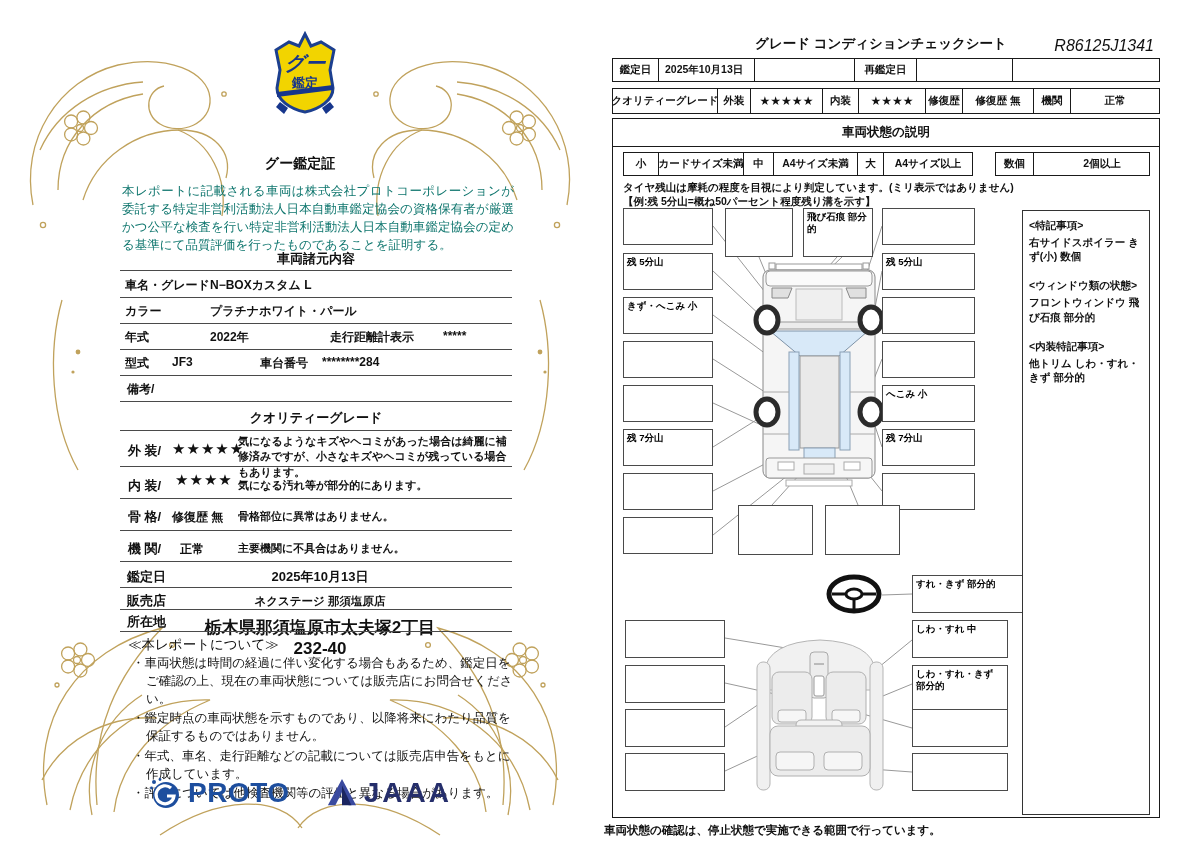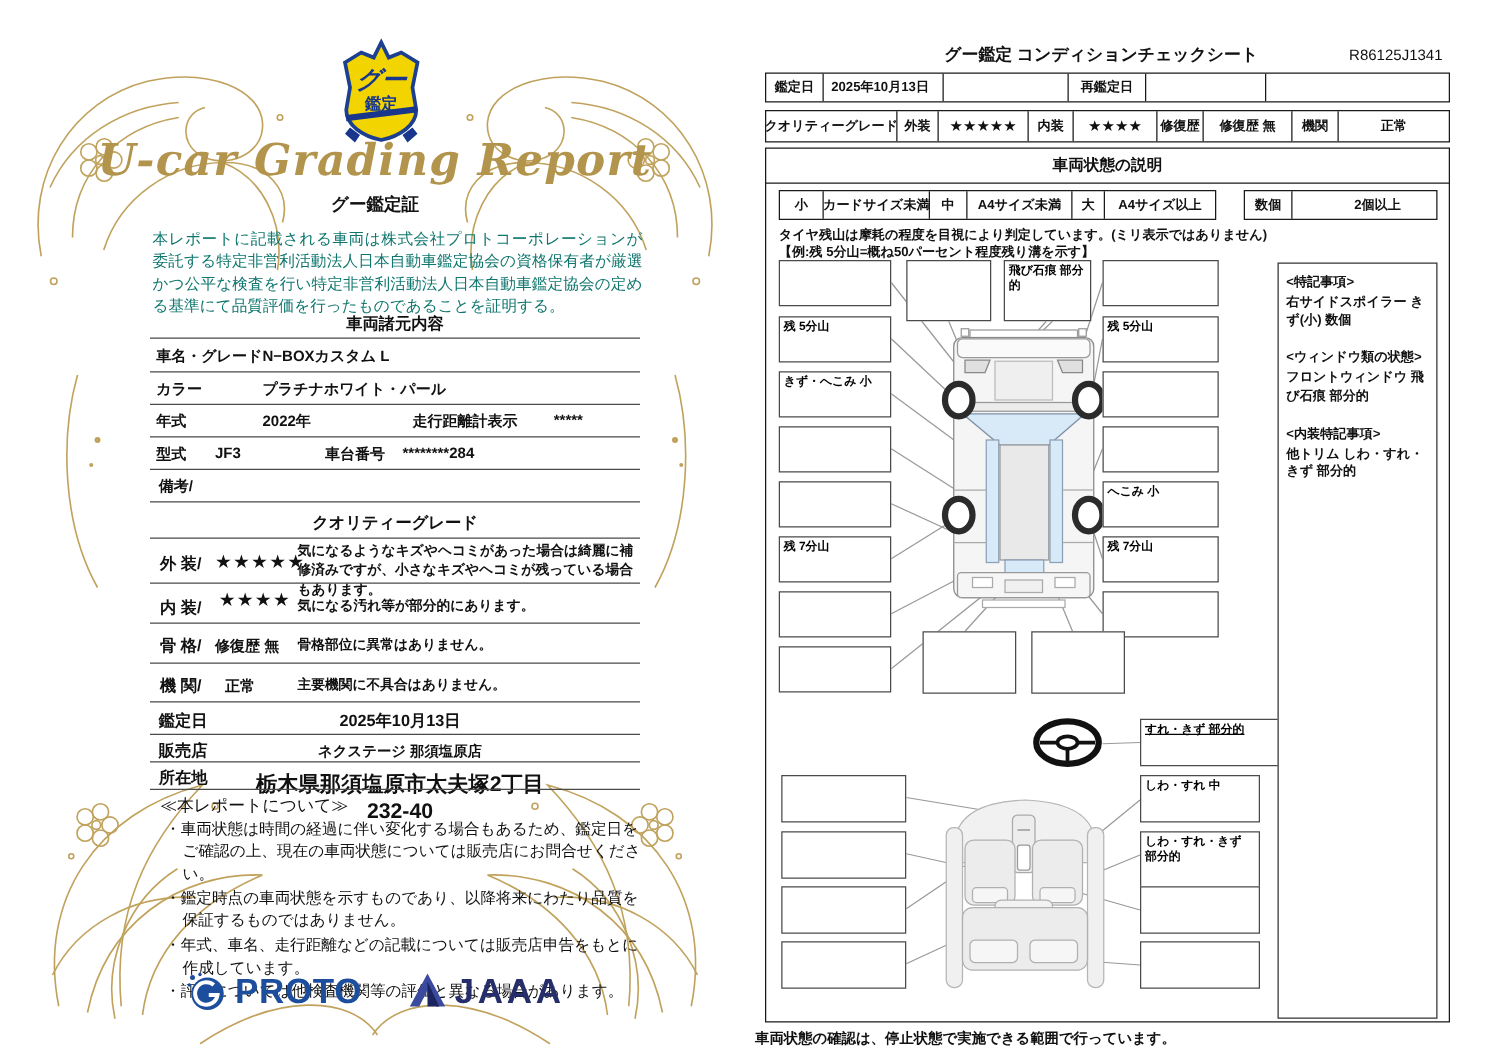--- a/index.html
+++ b/index.html
@@ -24,21 +24,21 @@
   .about-h{position:absolute;left:128px;top:636px;font-size:13.5px;}
   .about-list{position:absolute;left:132px;top:655px;width:386px;}
   .about-list p{margin:0 0 2px;font-size:12.5px;line-height:1.42;padding-left:14px;text-indent:-14px;}
   .logo-row{position:absolute;left:0;top:776px;width:600px;display:flex;justify-content:center;align-items:center;gap:36px;text-align:center;}
   .proto-wrap,.jaaa-wrap{display:flex;align-items:center;gap:6px;}
   .proto-text{font-size:28px;font-weight:900;color:#1d4e9e;letter-spacing:0.5px;}
   .jaaa-text{font-size:28px;font-weight:800;color:#252e6b;letter-spacing:3px;}
   
   .page-right{position:absolute;left:600px;top:0;width:562px;height:848px;}
   .rp-title{position:absolute;left:0;top:35px;width:562px;text-align:center;font-size:13.5px;font-weight:bold;}
-  .rp-no{position:absolute;right:8px;top:37px;font-size:12px;}
+  .rp-no{position:absolute;right:8px;top:37px;font-size:16px;font-style:italic;}
   .tbl{position:absolute;border:1.5px solid #1a1a1a;display:flex;box-sizing:border-box;background:#fff;}
   .cell{border-right:1px solid #1a1a1a;display:flex;align-items:center;justify-content:center;
     font-size:10.5px;font-weight:bold;box-sizing:border-box;height:100%;overflow:hidden;white-space:nowrap;}
   .cell:last-child{border-right:none;}
   .cell.left{justify-content:flex-start;padding-left:6px;}
   .mainbox{position:absolute;left:12px;top:118px;width:548px;height:700px;border:1.5px solid #1a1a1a;box-sizing:border-box;}
   .mb-title{position:absolute;left:12px;top:124px;width:548px;text-align:center;font-size:12.5px;font-weight:bold;}
   .mb-titleline{position:absolute;left:12px;top:146px;width:548px;border-top:1.5px solid #1a1a1a;}
   .tirenote{position:absolute;left:23px;font-size:10.5px;font-weight:bold;}
   .cbox{position:absolute;border:1px solid #4a4a4a;background:#fff;font-size:9.5px;font-weight:bold;
@@ -107,21 +107,20 @@
 
     <svg class="abs" style="left:268px;top:30px;" width="74" height="86" viewBox="0 0 74 86">
       <path d="M8,20 L21,12 L31,16 L37,4 L43,16 L53,12 L66,20 L62,40 L65,58 C65,70 52,79 37,82 C22,79 9,70 9,58 L12,40 Z" fill="#f2d400" stroke="#1c3f8f" stroke-width="3"></path>
       <text x="37" y="40" text-anchor="middle" font-size="20" font-style="italic" font-weight="bold" fill="#17368c">グー</text>
       <text x="37" y="57" text-anchor="middle" font-size="13" font-weight="bold" fill="#17368c">鑑定</text>
       <path d="M9,62 L65,55 L65,60 L9,67 Z" fill="#17368c"></path>
       <path d="M12,72 L20,78 L16,84 L8,77 Z" fill="#17368c"></path>
       <path d="M62,72 L54,78 L58,84 L66,77 Z" fill="#17368c"></path>
     </svg>
 
-    <div class="lp-title">U-car Grading Report</div>
     <div class="lp-sub">グー鑑定証</div>
     <div class="lp-intro serif">本レポートに記載される車両は株式会社プロトコーポレーションが委託する特定非営利活動法人日本自動車鑑定協会の資格保有者が厳選かつ公平な検査を行い特定非営利活動法人日本自動車鑑定協会の定める基準にて品質評価を行ったものであることを証明する。</div>
 
     <div class="sec-head" style="top:250px;">車両諸元内容</div>
     <div class="hairline" style="top:270px;"></div>
     <div class="hairline" style="top:297px;"></div>
     <div class="hairline" style="top:323px;"></div>
     <div class="hairline" style="top:349px;"></div>
     <div class="hairline" style="top:375px;"></div>
     <div class="hairline" style="top:401px;"></div>
@@ -197,21 +196,21 @@
           <polygon points="17,2 32,30 24,30 17,16 10,30 2,30" fill="#3a4a9f"></polygon>
           <polygon points="17,9 27,30 17,30" fill="#1b2560"></polygon>
         </svg>
         <span class="jaaa-text">JAAA</span>
       </div>
     </div>
   </div>
 
   <div class="page-right">
 
-    <div class="rp-title">グー鑑定 コンディションチェックシート</div>
+    <div class="rp-title">グレード コンディションチェックシート</div>
     <div class="rp-no">R86125J1341</div>
 
     <div class="tbl" style="left:12px;top:58px;width:548px;height:24px;">
       <div class="cell" style="width:46px;">鑑定日</div>
       <div class="cell left" style="width:96px;">2025年10月13日</div>
       <div class="cell" style="width:100px;"></div>
       <div class="cell" style="width:62px;">再鑑定日</div>
       <div class="cell" style="width:96px;"></div>
       <div class="cell" style="flex:1;"></div>
     </div>
@@ -359,21 +358,21 @@
     <div class="cbox" style="left:203px;top:208px;width:70px;height:49px;">飛び石痕 部分的</div>
 
     <div class="cbox" style="left:138px;top:505px;width:75px;height:50px;"></div>
     <div class="cbox" style="left:225px;top:505px;width:75px;height:50px;"></div>
 
     <div class="cbox" style="left:25px;top:620px;width:100px;height:38px;"></div>
     <div class="cbox" style="left:25px;top:665px;width:100px;height:38px;"></div>
     <div class="cbox" style="left:25px;top:709px;width:100px;height:38px;"></div>
     <div class="cbox" style="left:25px;top:753px;width:100px;height:38px;"></div>
 
-    <div class="cbox" style="left:312px;top:575px;width:114px;height:38px;text-decoration:underline;">すれ・きず 部分的</div>
+    <div class="cbox" style="left:312px;top:575px;width:114px;height:38px;">すれ・きず 部分的</div>
     <div class="cbox" style="left:312px;top:620px;width:96px;height:38px;">しわ・すれ 中</div>
     <div class="cbox" style="left:312px;top:665px;width:96px;height:50px;">しわ・すれ・きず 部分的</div>
     <div class="cbox" style="left:312px;top:709px;width:96px;height:38px;"></div>
     <div class="cbox" style="left:312px;top:753px;width:96px;height:38px;"></div>
 
     <div class="notescol">
       <div class="note-h">&lt;特記事項&gt;</div>
       <div class="note-b">右サイドスポイラー きず(小) 数個</div>
       <div class="note-h">&lt;ウィンドウ類の状態&gt;</div>
       <div class="note-b">フロントウィンドウ 飛び石痕 部分的</div>

